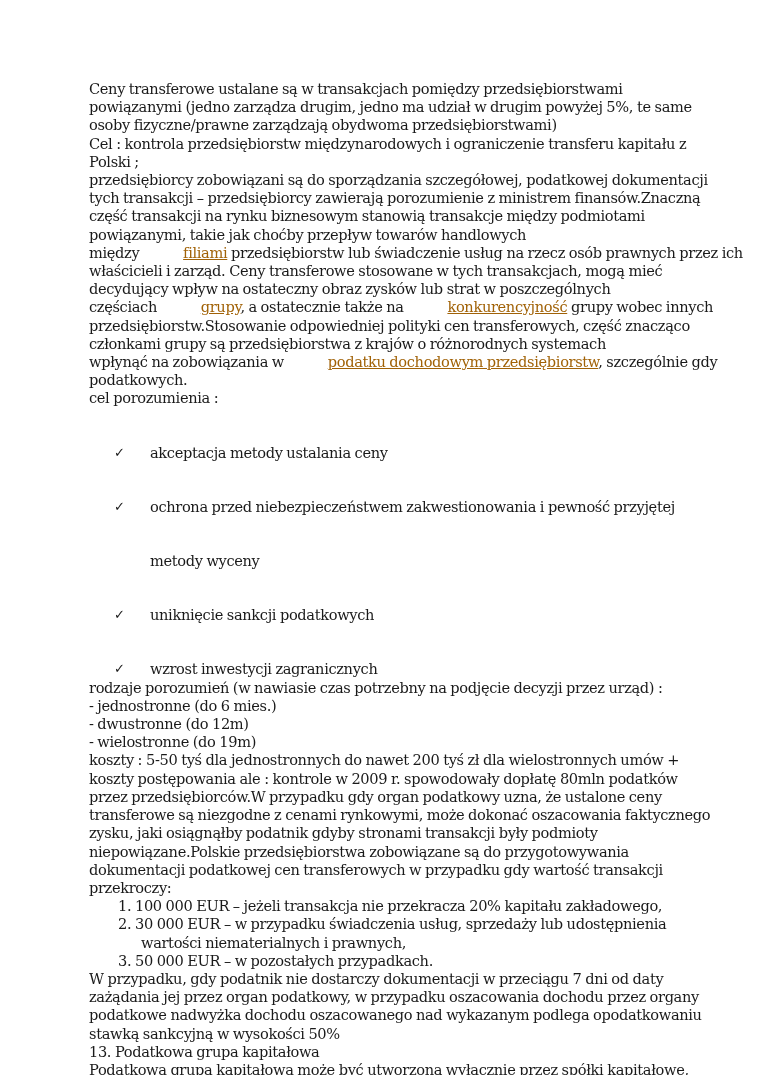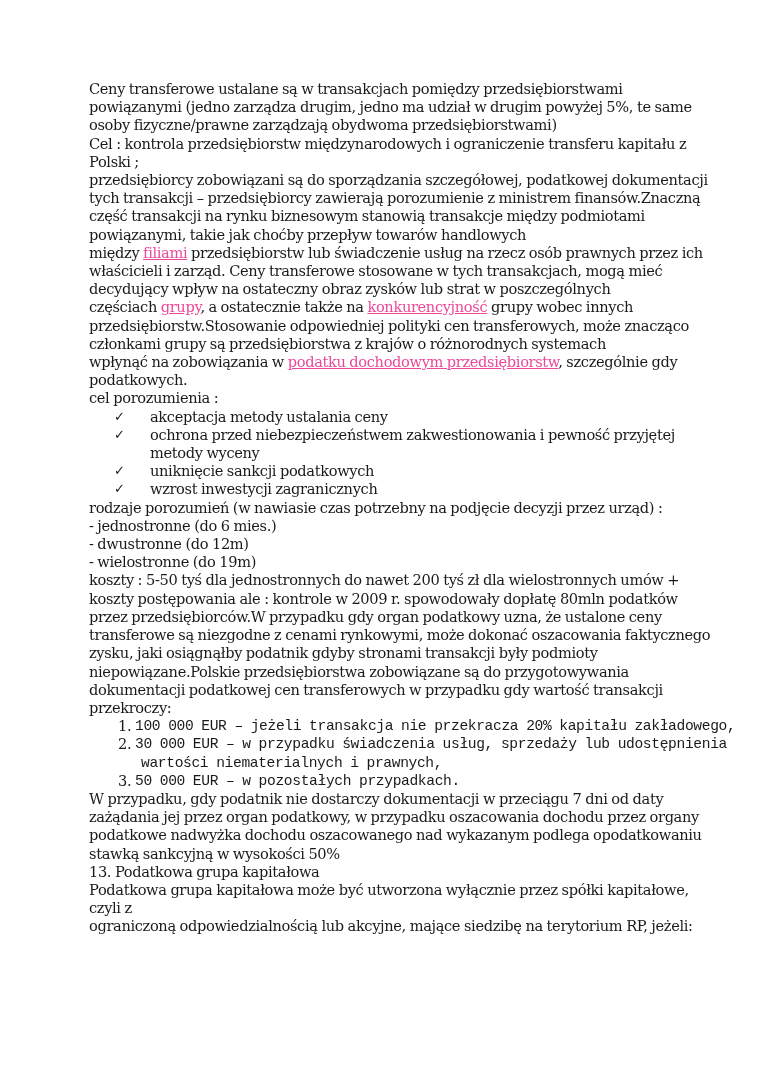--- a/index.html
+++ b/index.html
@@ -4,32 +4,32 @@
   <style>
     html, body { margin: 0; padding: 0; background: #ffffff; }
     body { width: 760px; height: 1075px; overflow: hidden; position: relative; }
     .page {
       position: absolute; left: 89px; top: 80px; width: 600px;
       font-family: "DejaVu Serif", "Liberation Serif", serif;
       font-size: 14.6px; line-height: 18.2px; color: #1a1a1a;
       letter-spacing: -0.35px; word-spacing: -0.5px;
     }
     .line { white-space: nowrap; display: block; }
-    a.link { color: #ec4899; text-decoration: underline; }
+    a.link { color: #a16207; text-decoration: underline; margin-left: 40px; }
     .check-list { margin: 0; padding: 0; list-style: none; }
     .check-list li { position: relative; padding-left: 61px; }
     .check-list li .check {
       position: absolute; left: 25px; top: 0; font-family: "DejaVu Sans", sans-serif;
       font-size: 13px;
     }
-    .check-list li .cont { display: block; }
+    .check-list li .cont { display: block; margin-top: 36px; }
     .num-list { margin: 0; padding: 0; list-style: none; }
     .num-list li { position: relative; padding-left: 44px; }
     .num-list li .num { position: absolute; left: 29px; top: 0; }
-    .num-list li .cont { display: block; padding-left: 2px; font-family: Liberation Mono, monospace; }
+    .num-list li .cont { display: block; padding-left: 2px; }
     .heading { font-weight: normal; }
   </style>
 </head>
 <body>
 
 <div class="page">
   <span class="line">Ceny transferowe ustalane są w transakcjach pomiędzy przedsiębiorstwami</span>
   <span class="line">powiązanymi (jedno zarządza drugim, jedno ma udział w drugim powyżej 5%, te same</span>
   <span class="line">osoby fizyczne/prawne zarządzają obydwoma przedsiębiorstwami)</span>
   <span class="line">Cel : kontrola przedsiębiorstw międzynarodowych  i ograniczenie transferu kapitału z</span>
@@ -39,21 +39,21 @@
   <span class="line">część transakcji na rynku biznesowym stanowią transakcje między podmiotami</span>
   <span class="line">powiązanymi, takie jak choćby przepływ towarów handlowych</span>
 
   <span class="line"><span>między </span><a class="link">filiami</a><span> przedsiębiorstw lub świadczenie usług na rzecz osób prawnych przez ich</span></span>
 
   <span class="line">właścicieli i zarząd. Ceny transferowe stosowane w tych transakcjach, mogą mieć</span>
   <span class="line">decydujący wpływ na ostateczny obraz zysków lub strat w poszczególnych</span>
 
   <span class="line"><span>częściach </span><a class="link">grupy</a><span>, a ostatecznie także na </span><a class="link">konkurencyjność</a><span> grupy wobec innych</span></span>
 
-  <span class="line">przedsiębiorstw.Stosowanie odpowiedniej polityki cen transferowych, może znacząco</span>
+  <span class="line">przedsiębiorstw.Stosowanie odpowiedniej polityki cen transferowych, część znacząco</span>
 
   <span class="line">członkami grupy są przedsiębiorstwa z krajów o różnorodnych systemach</span>
 
   <span class="line"><span>wpłynąć na zobowiązania w </span><a class="link">podatku dochodowym przedsiębiorstw</a><span>, szczególnie gdy</span></span>
   <span class="line">podatkowych.</span>
 
   <span class="line">cel porozumienia :</span>
 
   <ul class="check-list">
     <li>

